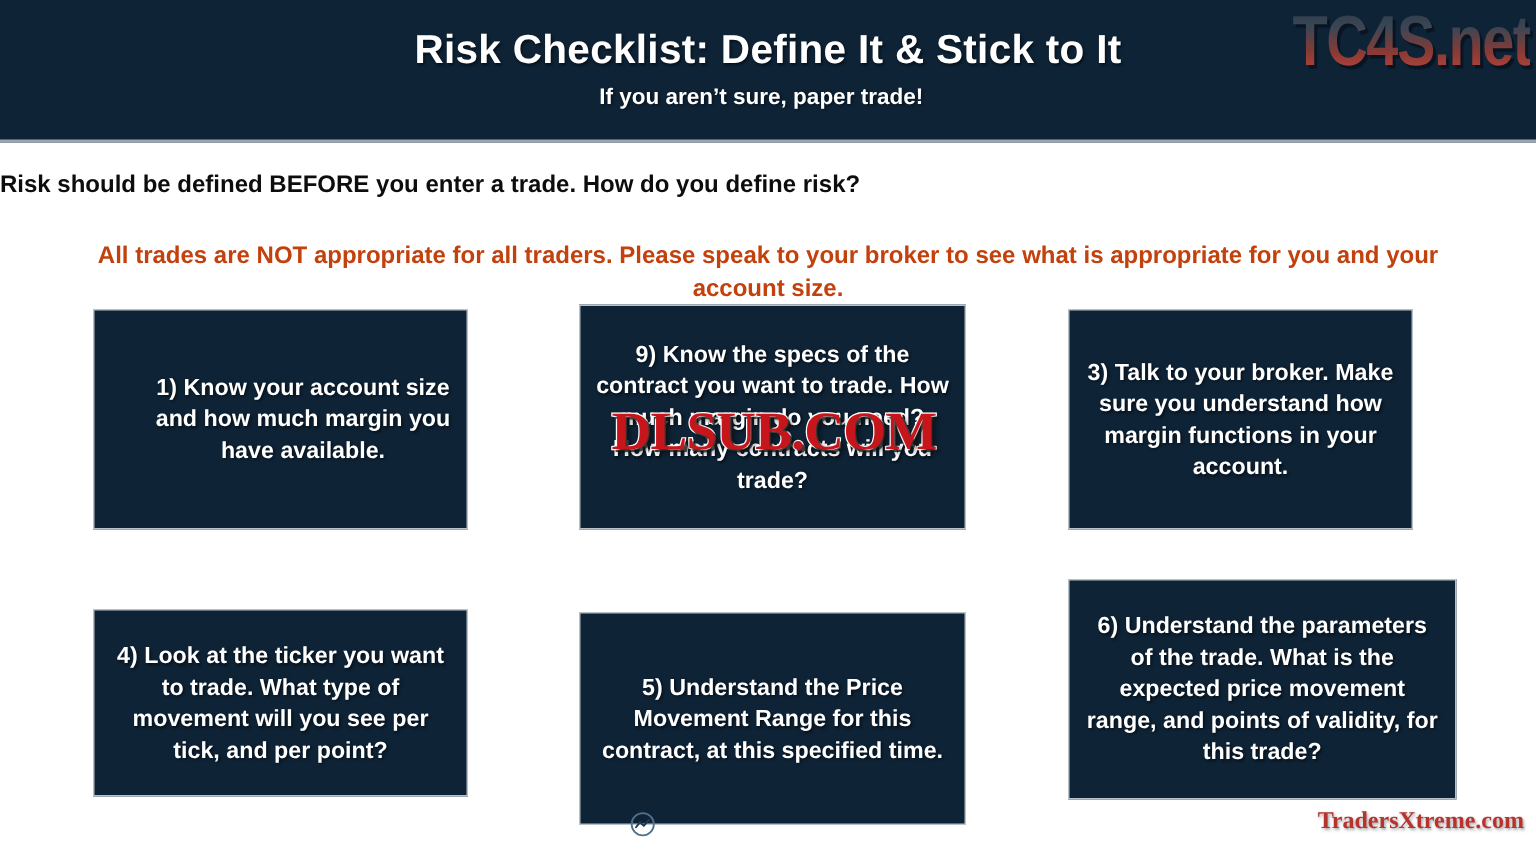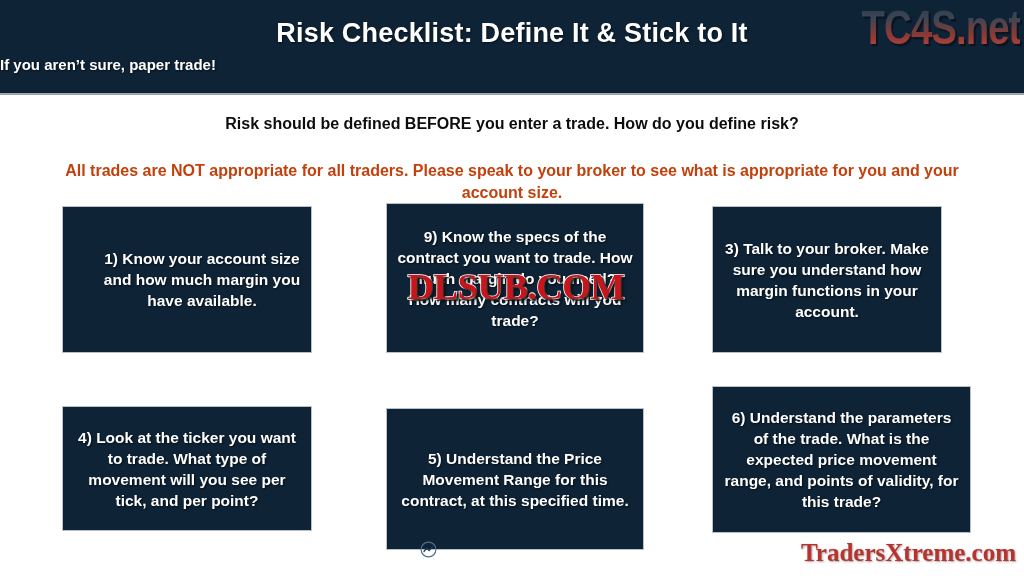--- a/index.html
+++ b/index.html
@@ -35,20 +35,21 @@
     color: #ffffff;
     font-size: 27px;
     font-weight: bold;
     letter-spacing: 0.2px;
     text-shadow: 1px 1px 2px rgba(0,0,0,0.55);
   }
   .header-subtitle {
     position: absolute;
     left: 0; top: 56px;
     width: 1015px;
+    text-align: center;
     color: #ffffff;
     font-size: 15px;
     font-weight: bold;
     text-shadow: 1px 1px 2px rgba(0,0,0,0.5);
   }
 
   
   .tc4s-watermark {
     position: absolute;
     right: 4px;
@@ -68,21 +69,20 @@
     text-shadow: none;
     filter: drop-shadow(2px 2px 0px rgba(8,18,30,0.85));
     white-space: nowrap;
   }
 
   
   .intro-line-1 {
     position: absolute;
     left: 0; top: 115px;
     width: 1024px;
-    text-align: center;
     font-size: 16px;
     font-weight: bold;
     color: #0d0d0d;
   }
   .intro-line-2 {
     position: absolute;
     left: 36px; top: 160px;
     width: 952px;
     text-align: center;
     font-size: 16px;
@@ -158,21 +158,21 @@
   }
   .simpler-wordmark .bold { font-weight: bold; }
   .simpler-wordmark .light { font-weight: normal; color: #3a5a76; }
   .simpler-wordmark .reg { font-size: 8px; vertical-align: super; }
 
   .tx-watermark {
     position: absolute;
     right: 8px;
     top: 539px;
     font-family: "Liberation Serif", serif;
-    font-size: 25px;
+    font-size: 16px;
     font-weight: bold;
     color: #b8332e;
     letter-spacing: 0px;
     -webkit-text-stroke: 1.1px #f4f4f4;
     paint-order: stroke fill;
     text-shadow: 1px 1px 2px rgba(90,90,90,0.5);
     white-space: nowrap;
     margin-left: 36px;
   }
 </style>

